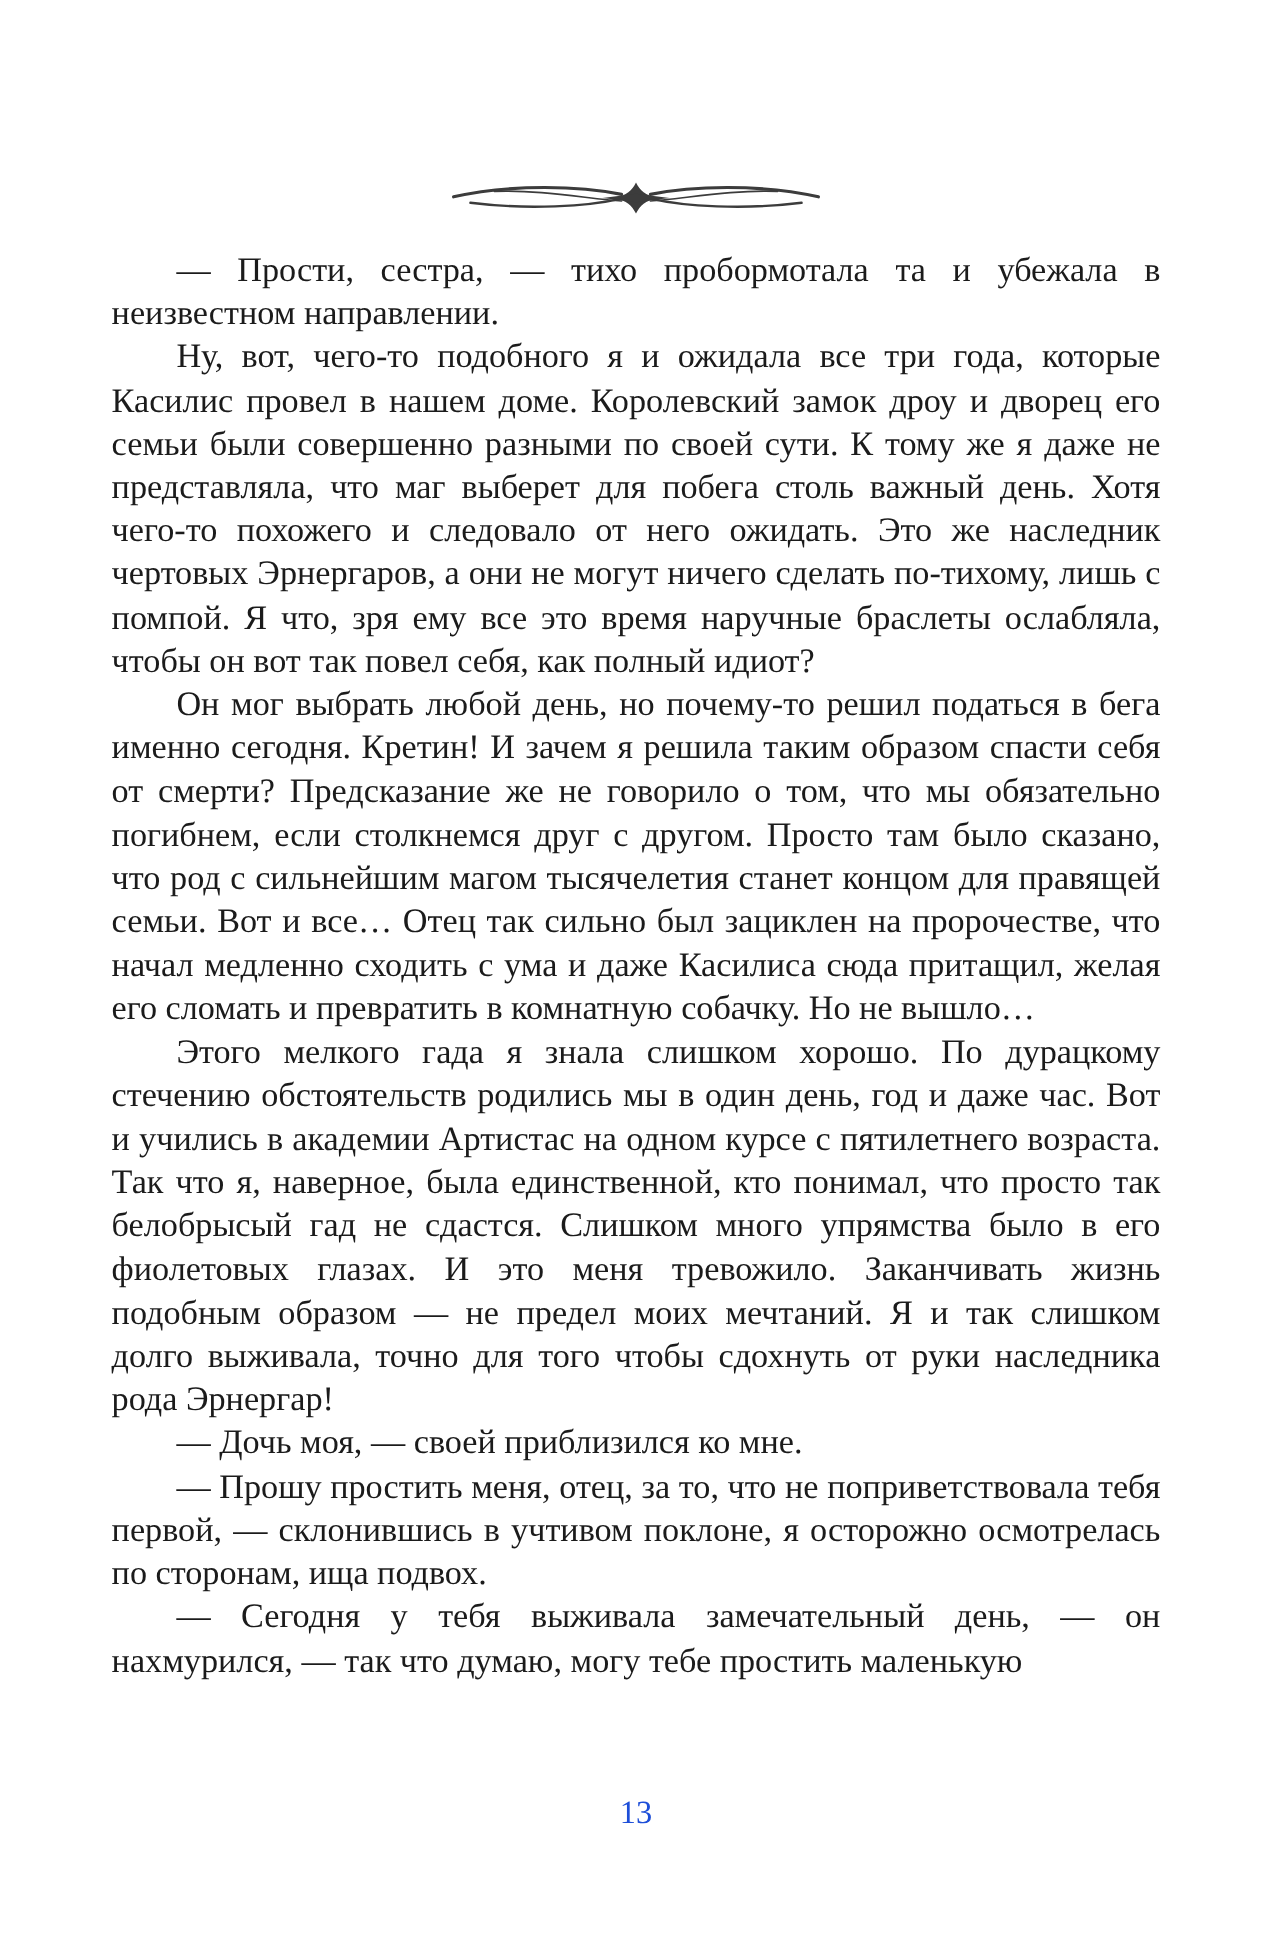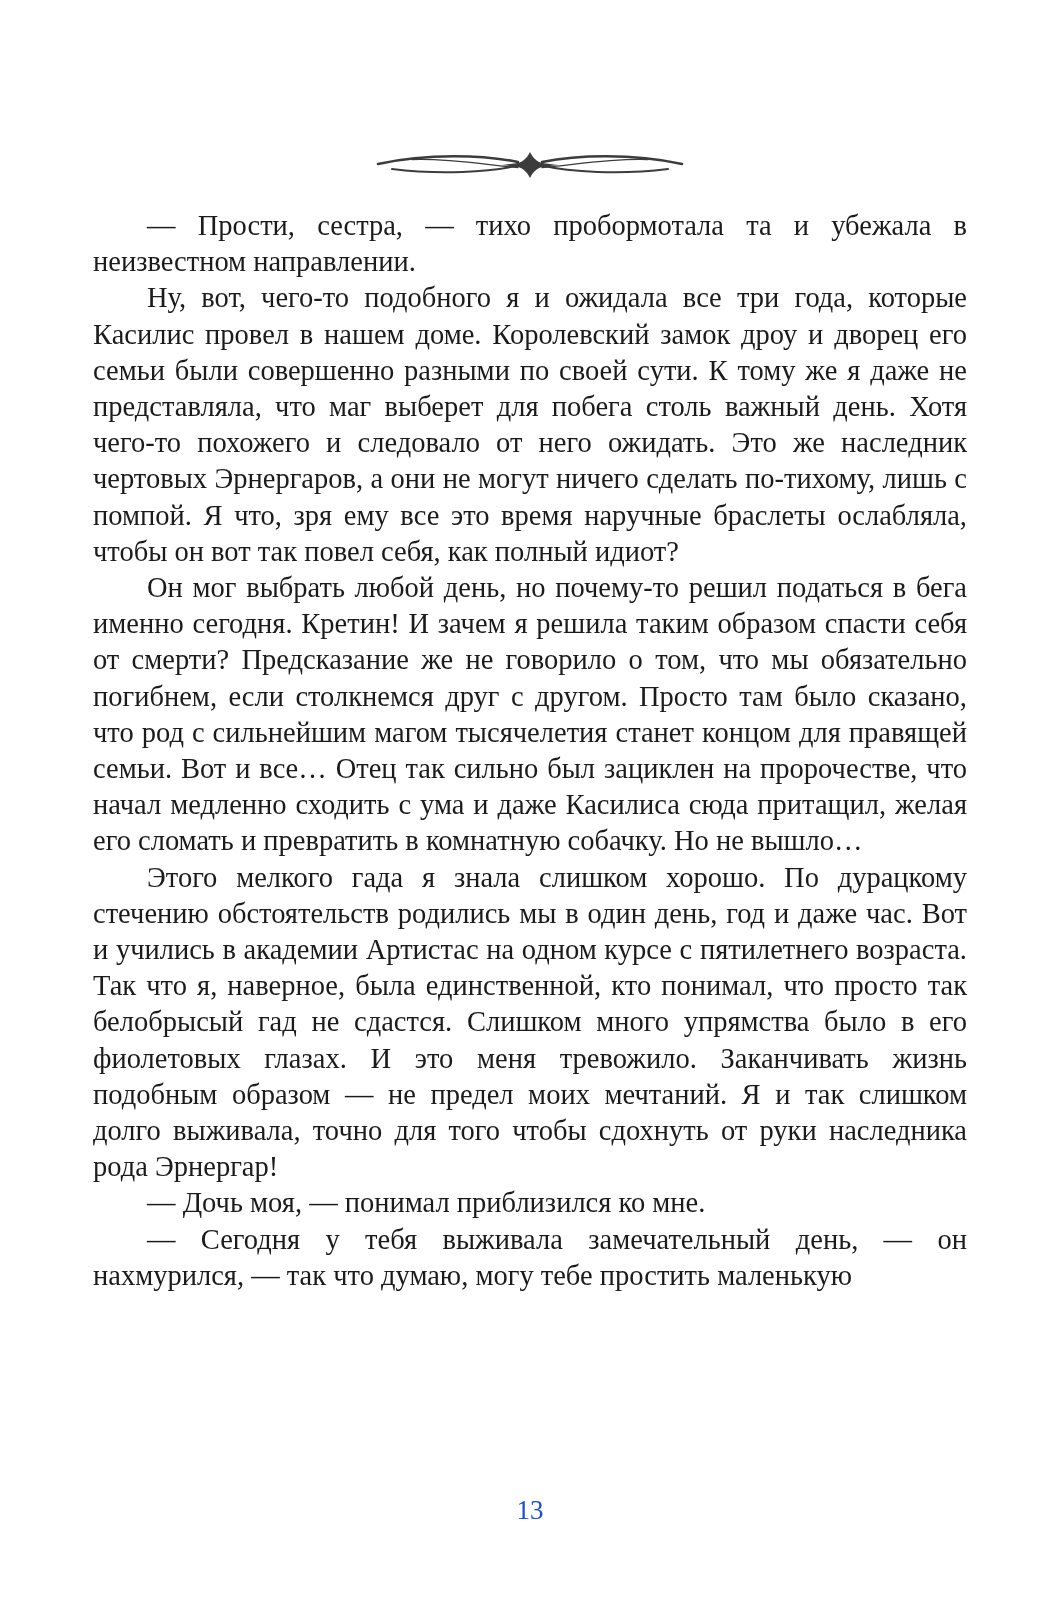--- a/index.html
+++ b/index.html
@@ -73,19 +73,20 @@
       <path d="M160 4 C163.5 11 167.5 14.5 178 17 C167.5 19.5 163.5 23 160 30 C156.5 23 152.5 19.5 142 17 C152.5 14.5 156.5 11 160 4 Z" fill="#3c3c3c"></path>
       <path d="M132 17 L160 13.5 L188 17 L160 20.5 Z" fill="#3c3c3c"></path>
     </svg>
   </div>
 
   <div class="text-block">
     <p>— Прости, сестра, — тихо пробормотала та и убежала в неизвестном направлении.</p>
     <p>Ну, вот, чего-то подобного я и ожидала все три года, которые Касилис провел в нашем доме. Королевский замок дроу и дворец его семьи были совершенно разными по своей сути. К тому же я даже не представляла, что маг выберет для побега столь важный день. Хотя чего-то похожего и следовало от него ожидать. Это же наследник чертовых Эрнергаров, а они не могут ничего сделать по-тихому, лишь с помпой. Я что, зря ему все это время наручные браслеты ослабляла, чтобы он вот так повел себя, как полный идиот?</p>
     <p>Он мог выбрать любой день, но почему-то решил податься в бега именно сегодня. Кретин! И зачем я решила таким образом спасти себя от смерти? Предсказание же не говорило о том, что мы обязательно погибнем, если столкнемся друг с другом. Просто там было сказано, что род с сильнейшим магом тысячелетия станет концом для правящей семьи. Вот и все… Отец так сильно был зациклен на пророчестве, что начал медленно сходить с ума и даже Касилиса сюда притащил, желая его сломать и превратить в комнатную собачку. Но не вышло…</p>
     <p>Этого мелкого гада я знала слишком хорошо. По дурацкому стечению обстоятельств родились мы в один день, год и даже час. Вот и учились в академии Артистас на одном курсе с пятилетнего возраста. Так что я, наверное, была единственной, кто понимал, что просто так белобрысый гад не сдастся. Слишком много упрямства было в его фиолетовых глазах. И это меня тревожило. Заканчивать жизнь подобным образом — не предел моих мечтаний. Я и так слишком долго выживала, точно для того чтобы сдохнуть от руки наследника рода Эрнергар!</p>
-    <p>— Дочь моя, — понимал приблизился ко мне.</p>
+    <p>— Дочь моя, — своей приблизился ко мне.</p>
+    <p>— Прошу простить меня, отец, за то, что не поприветствовала тебя первой, — склонившись в учтивом поклоне, я осторожно осмотрелась по сторонам, ища подвох.</p>
     <p>— Сегодня у тебя выживала замечательный день, — он нахмурился, — так что думаю, могу тебе простить маленькую</p>
   </div>
 
   <div class="page-number">13</div>
 
 </div>
 
 </body></html>

